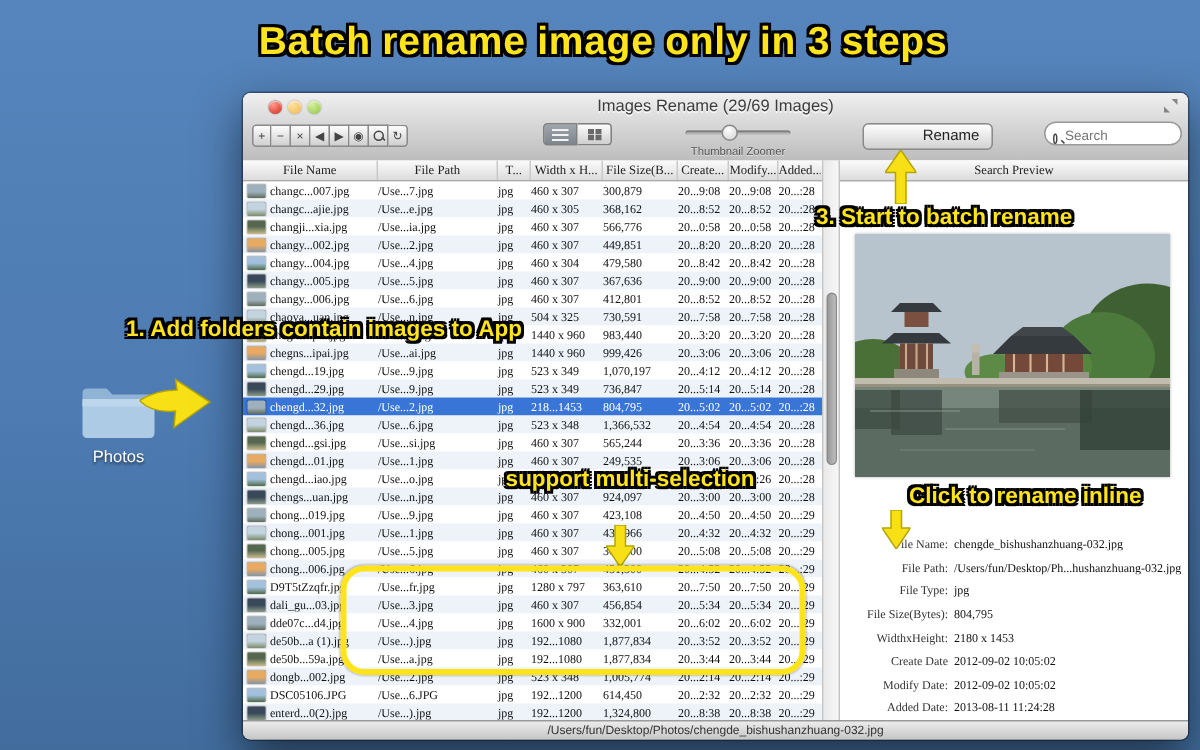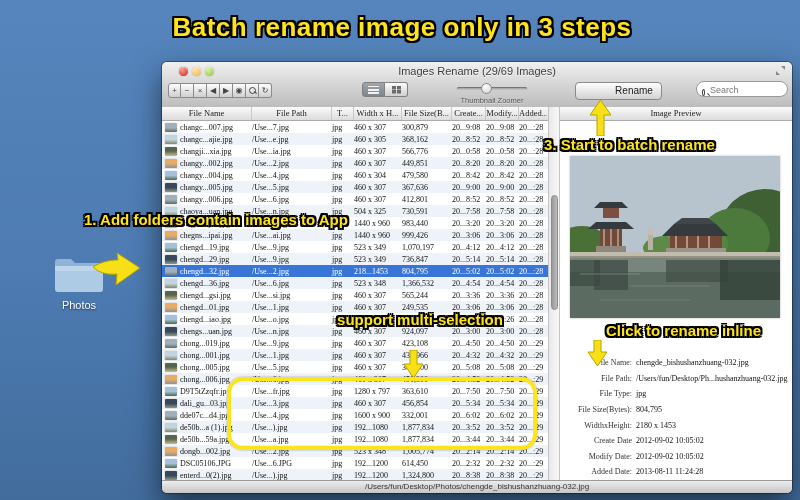--- a/index.html
+++ b/index.html
@@ -509,21 +509,21 @@
             <span class="tcell c-create">20...8:38</span>
             <span class="tcell c-modify">20...8:38</span>
             <span class="tcell c-added">20...:29</span>
           </div>
         </div>
       <div class="vscroll">
         <div class="vthumb"></div>
       </div>
 
       <div class="preview">
-        <div class="phead">Image Preview</div>
+        <div class="phead">Search Preview</div>
         <svg class="photo" viewBox="0 0 210 162" preserveAspectRatio="none">
           <rect x="0" y="0" width="210" height="100" fill="#b7c4cd"></rect>
 
           <ellipse cx="195" cy="75" rx="45" ry="42" fill="#3f6033"></ellipse>
           <ellipse cx="165" cy="82" rx="35" ry="30" fill="#4c7a3c"></ellipse>
           <ellipse cx="130" cy="88" rx="28" ry="20" fill="#55863f"></ellipse>
           <ellipse cx="12" cy="88" rx="26" ry="18" fill="#4a7038"></ellipse>
           <ellipse cx="95" cy="92" rx="22" ry="12" fill="#5d8a46"></ellipse>
 
           <g>

